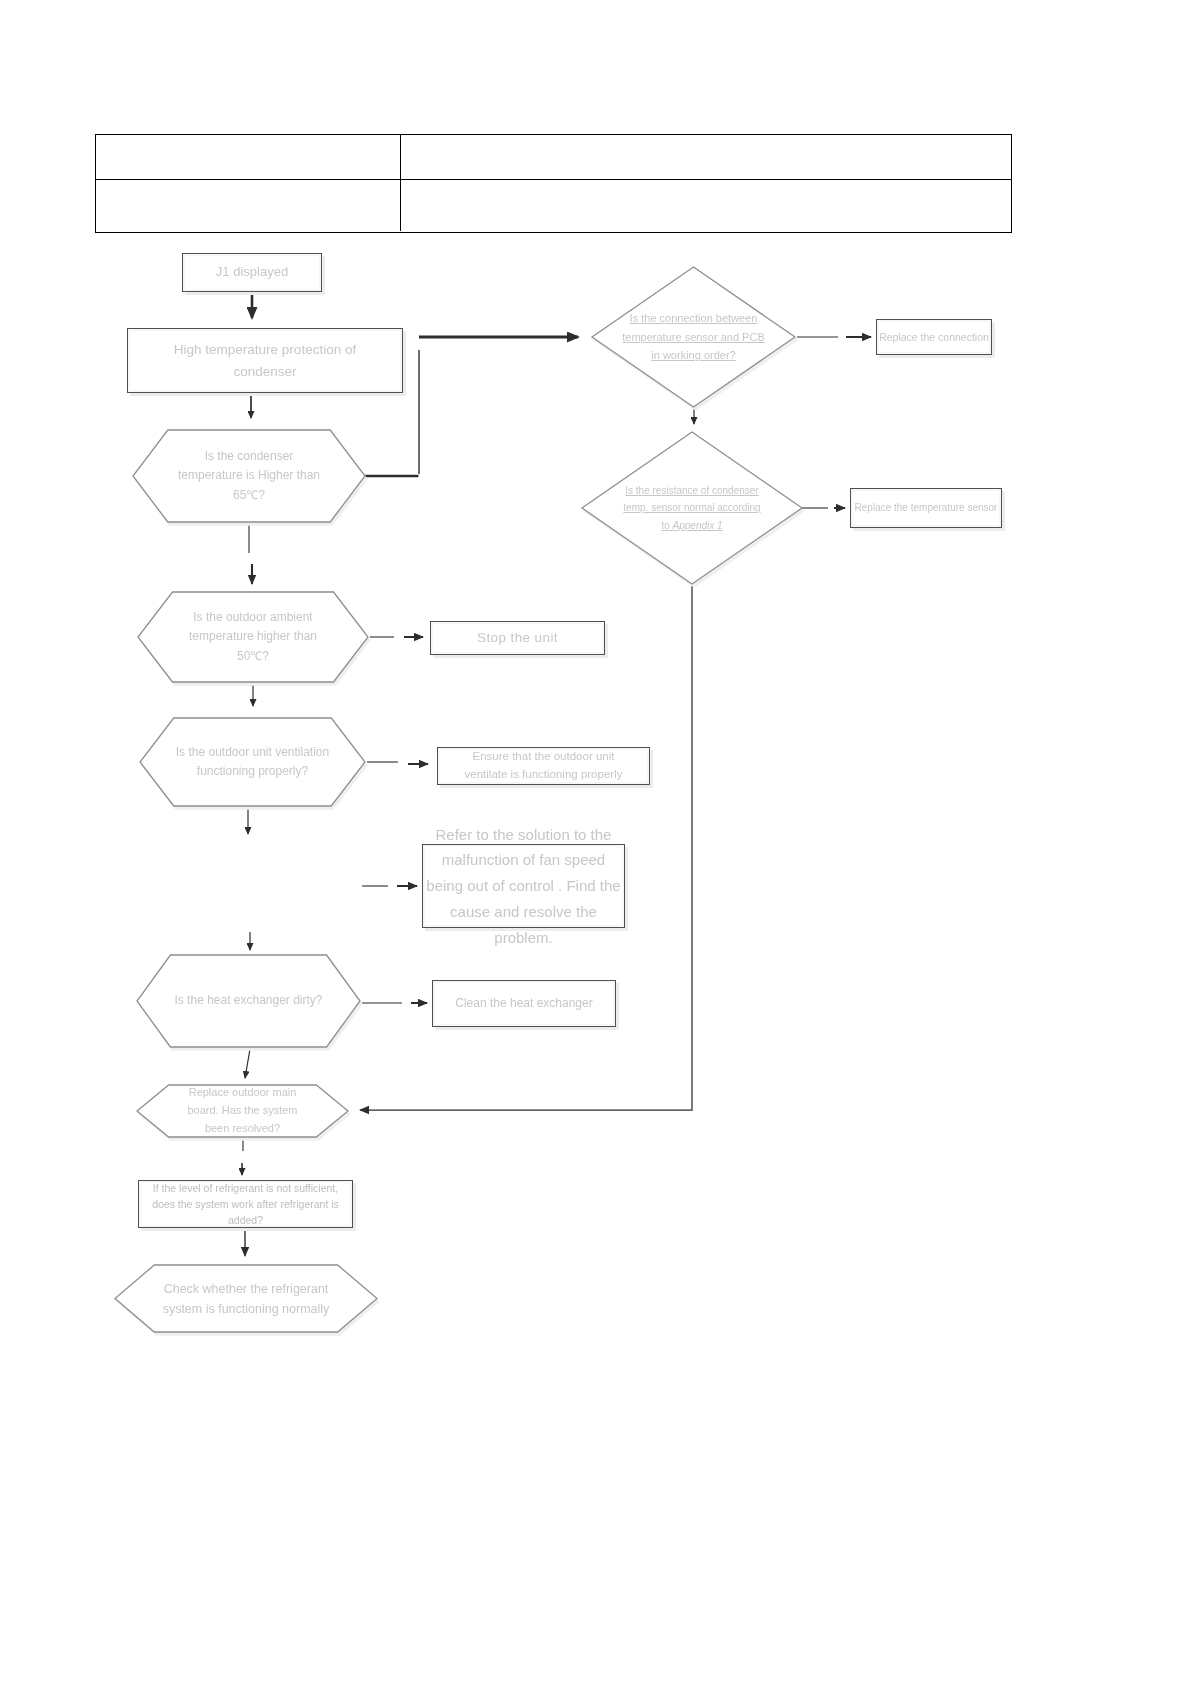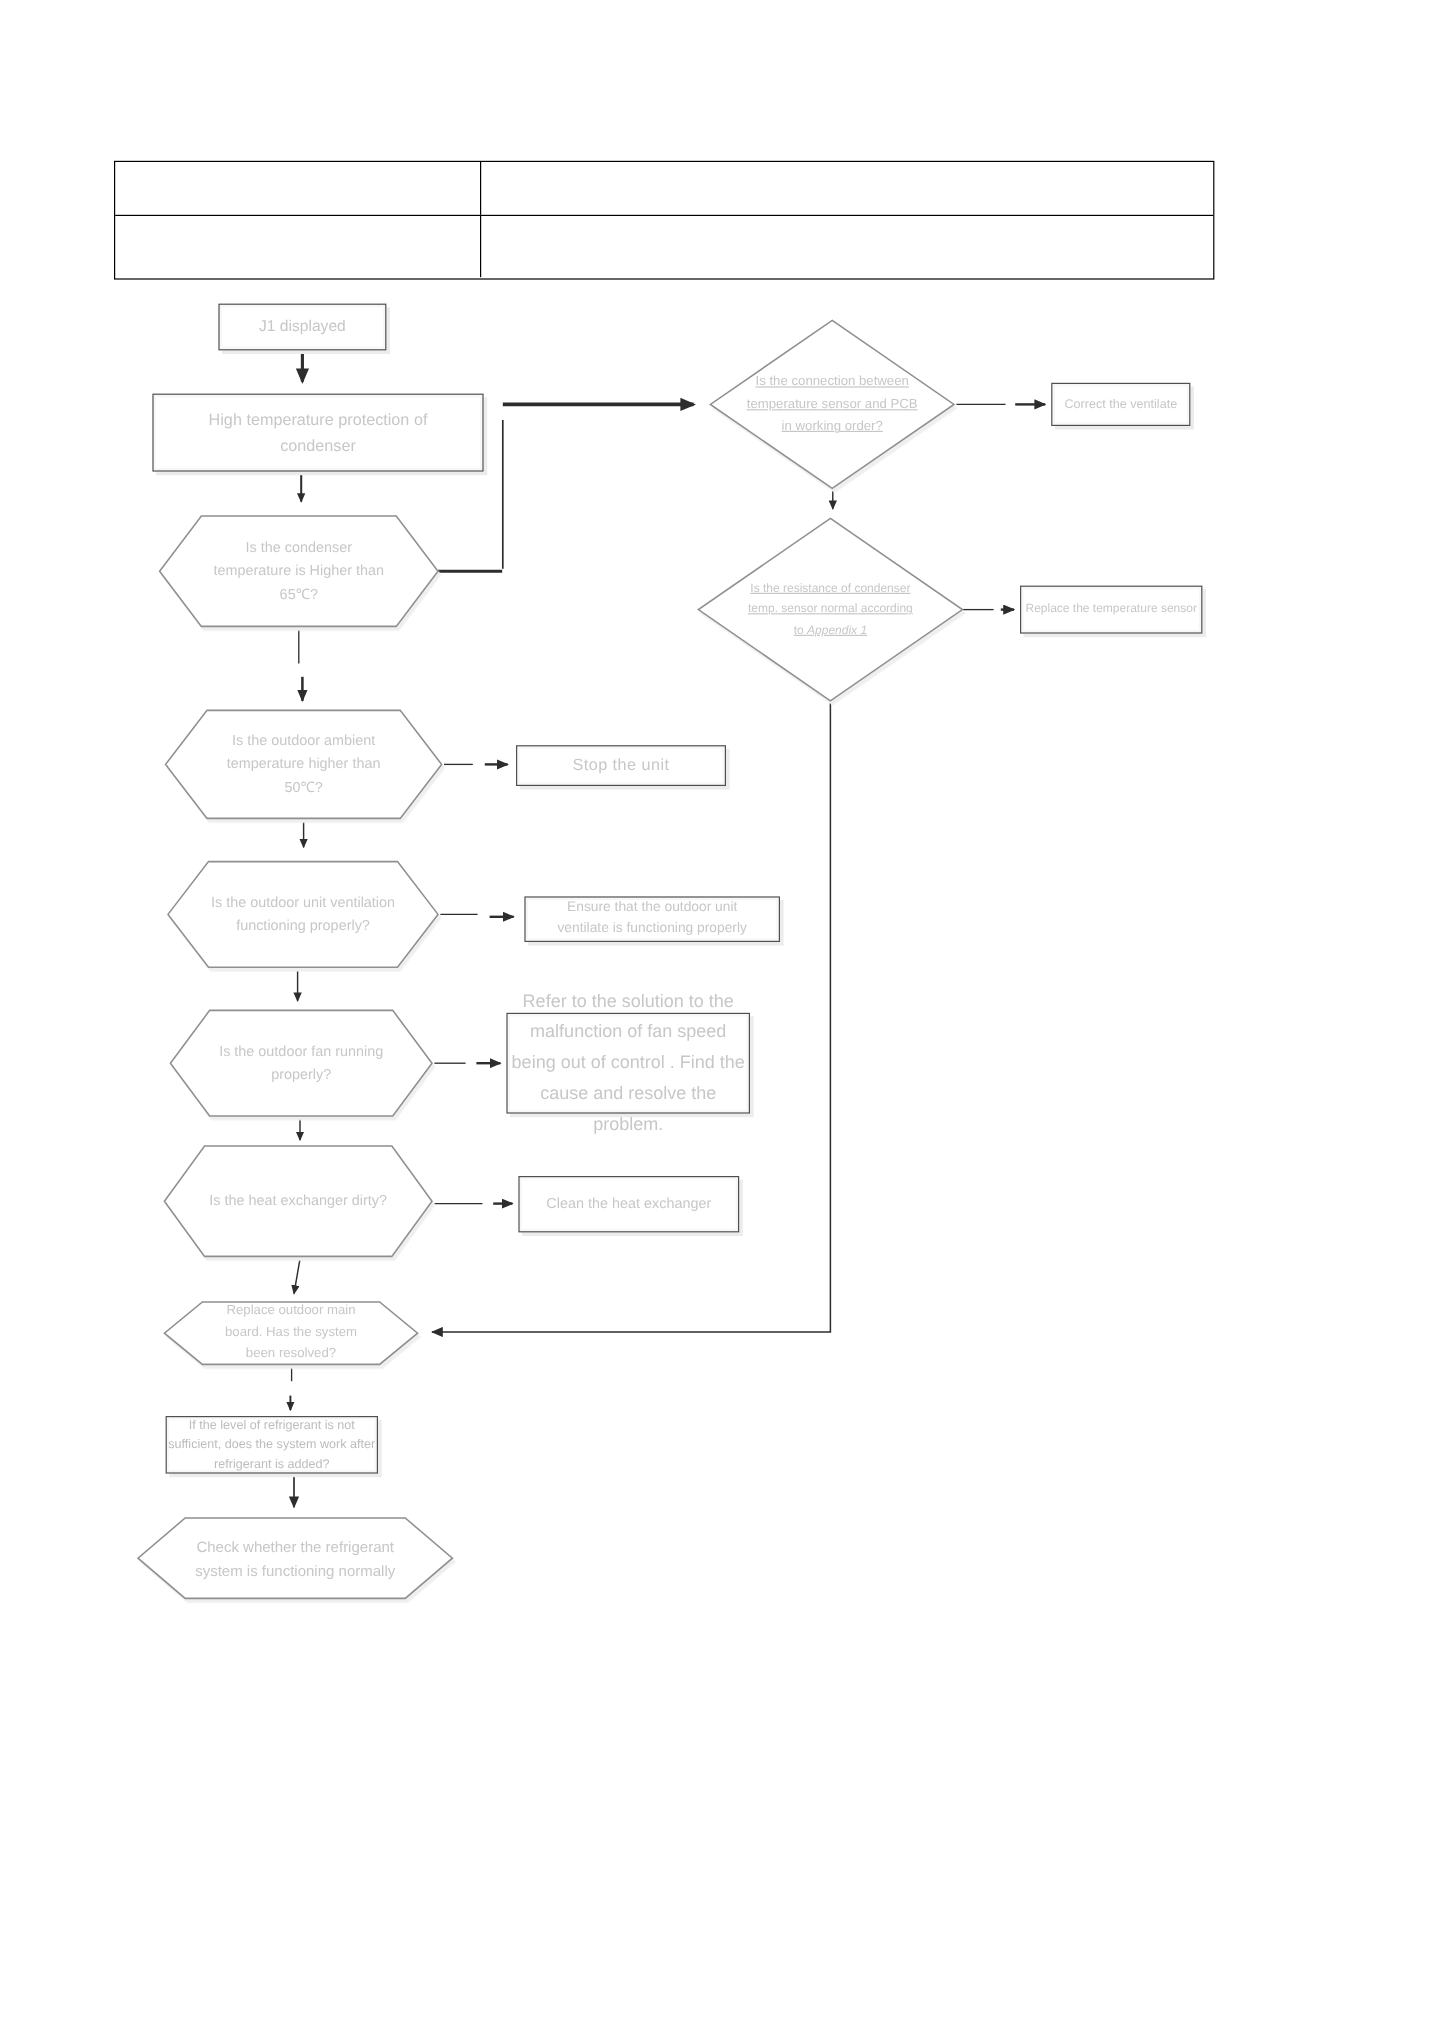--- a/index.html
+++ b/index.html
@@ -115,21 +115,21 @@
     <svg class="shape" viewBox="0 0 100 100" preserveAspectRatio="none">
       <polygon points="50,0 100,50 50,100 0,50"></polygon>
       </svg>
     <div class="label" style="font-size:11px">
       <span class="w" style="width:152px">Is the connection between temperature sensor and PCB in working order?</span>
     </div>
   </div>
 
   <div class="node rbox" style="left:876px;top:319px;width:116px;height:36px">
     <div class="label nowrap" style="font-size:10.5px">
-      <span>Correct the ventilate</span>
+      <span>Replace the connection</span>
     </div>
   </div>
 
   <div class="node diam" style="left:582px;top:432px;width:220px;height:152px">
     <svg class="shape" viewBox="0 0 100 100" preserveAspectRatio="none">
       <polygon points="50,0 100,50 50,100 0,50"></polygon>
       </svg>
     <div class="label" style="font-size:10px">
       <span class="w" style="width:140px"><span>Is the resistance of condenser temp. sensor normal according to</span> <em>Appendix 1</em></span>
     </div>
@@ -164,28 +164,20 @@
       <span class="w" style="width:190px">Is the outdoor unit ventilation functioning properly?</span>
     </div>
   </div>
 
   <div class="node rbox" style="left:437px;top:747px;width:213px;height:38px">
     <div class="label" style="font-size:11.5px;line-height:1.55">
       <span class="w" style="width:180px">Ensure that the outdoor unit ventilate is functioning properly</span>
     </div>
   </div>
 
-  <div class="node hex" style="left:142px;top:842px;width:218px;height:88px">
-    <svg class="shape" viewBox="0 0 100 100" preserveAspectRatio="none">
-      <polygon points="15,0 85,0 100,50 85,100 15,100 0,50"></polygon>
-      </svg>
-    <div class="label" style="font-size:12px">
-      <span class="w" style="width:165px">Is the outdoor fan running properly?</span>
-    </div>
-  </div>
 
   <div class="node rbox" style="left:422px;top:844px;width:203px;height:84px">
     <div class="label" style="font-size:15px;line-height:1.72">
       <span class="w" style="width:198px">Refer to the solution to the malfunction of fan speed being out of control . Find the cause and resolve the problem.</span>
     </div>
   </div>
 
   <div class="node hex" style="left:137px;top:955px;width:223px;height:92px">
     <svg class="shape" viewBox="0 0 100 100" preserveAspectRatio="none">
       <polygon points="15,0 85,0 100,50 85,100 15,100 0,50"></polygon>
@@ -203,21 +195,21 @@
 
   <div class="node hex" style="left:137px;top:1085px;width:211px;height:52px">
     <svg class="shape" viewBox="0 0 100 100" preserveAspectRatio="none">
       <polygon points="15,0 85,0 100,50 85,100 15,100 0,50"></polygon>
       </svg>
     <div class="label" style="font-size:11px;line-height:1.62">
       <span class="w" style="width:130px">Replace outdoor main board. Has the system been resolved?</span>
     </div>
   </div>
 
-  <div class="node rbox" style="left:138px;top:1180px;width:177px;height:48px">
+  <div class="node rbox" style="left:138px;top:1180px;width:215px;height:48px">
     <div class="label" style="font-size:10.5px;line-height:1.55;color:#bdbdbd">
       <span class="w" style="width:195px">If the level of refrigerant is not sufficient, does the system work after refrigerant is added?</span>
     </div>
   </div>
 
   <div class="node hex" style="left:115px;top:1265px;width:262px;height:67px">
     <svg class="shape" viewBox="0 0 100 100" preserveAspectRatio="none">
       <polygon points="15,0 85,0 100,50 85,100 15,100 0,50"></polygon>
       </svg>
     <div class="label" style="font-size:12.5px">

